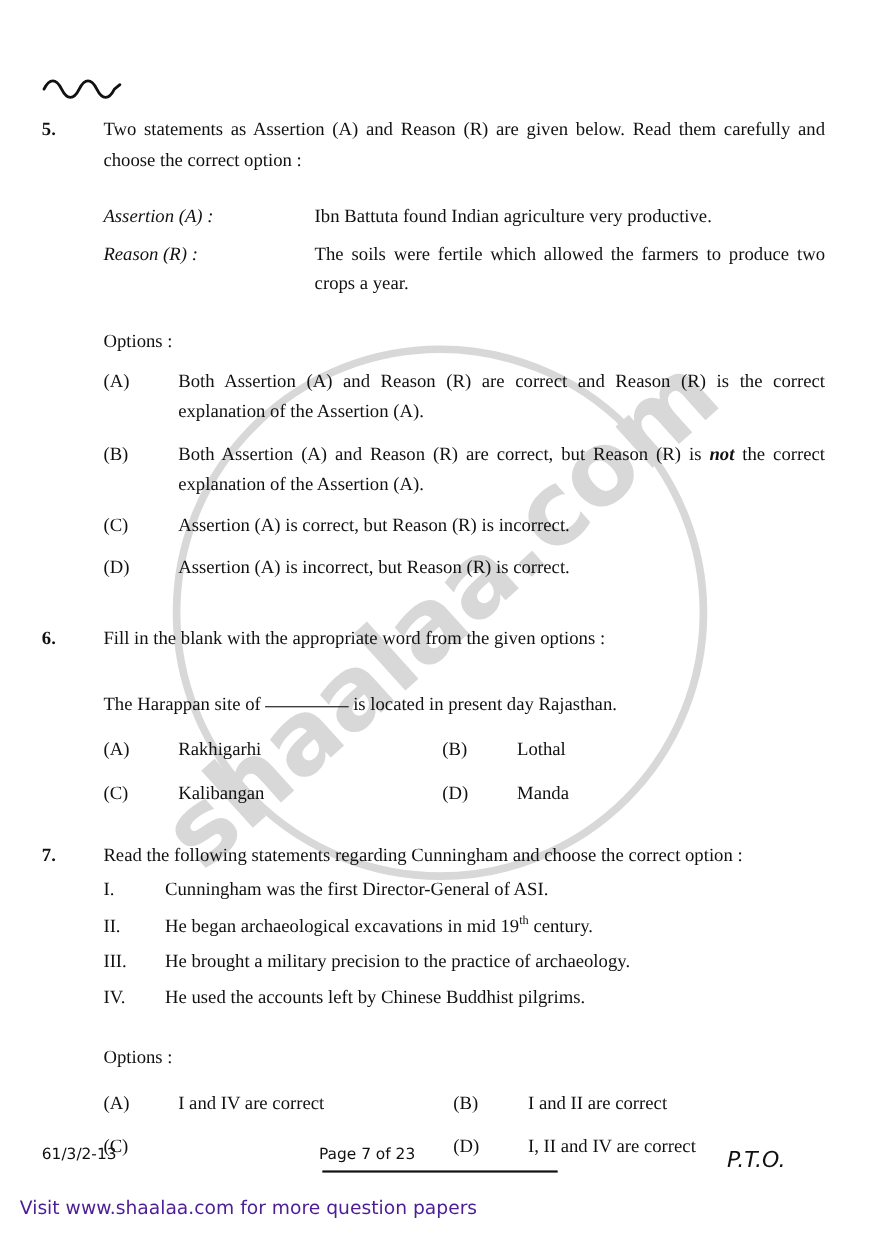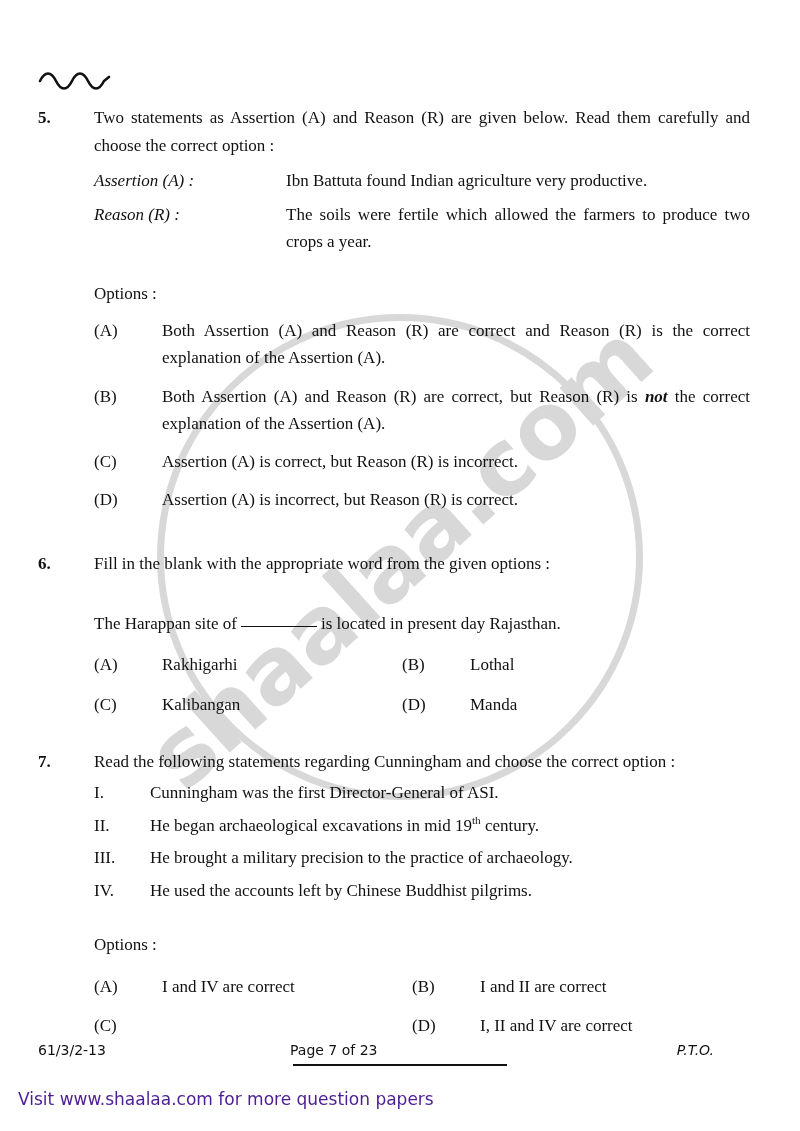--- a/index.html
+++ b/index.html
@@ -90,21 +90,21 @@
     font-size: 17px;
     line-height: 1.62;
   }
   .q-body.justify {
     text-align: justify;
     text-align-last: left;
   }
 
   
   .ar-table {
-    margin-top: 8px;
+    margin-top: 24px;
     width: 100%;
     border-collapse: collapse;
   }
   .ar-table td {
     vertical-align: top;
     font-size: 17px;
     line-height: 1.62;
     padding: 0 0 6px 0;
   }
   .ar-label {
@@ -212,21 +212,21 @@
     left: 293px;
     top: 24px;
     width: 214px;
     height: 2px;
     background: #111;
   }
   .footer-pto {
     position: absolute;
     right: 38px;
     top: 2px;
-    font-size: 14px;
+    font-size: 20px;
     font-style: italic;
   }
   .site-note {
     position: absolute;
     left: 18px;
     top: 1089px;
     font-family: "DejaVu Sans", "Liberation Sans", sans-serif;
     font-size: 17px;
     color: #4c1d95;
   }

